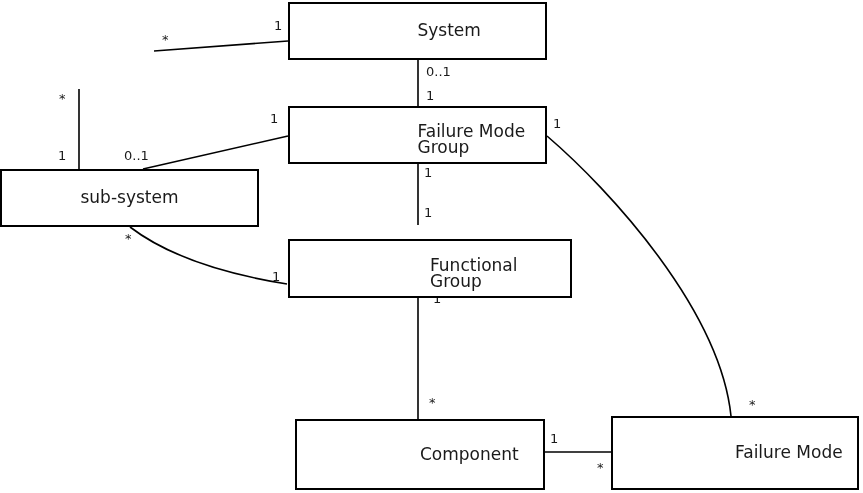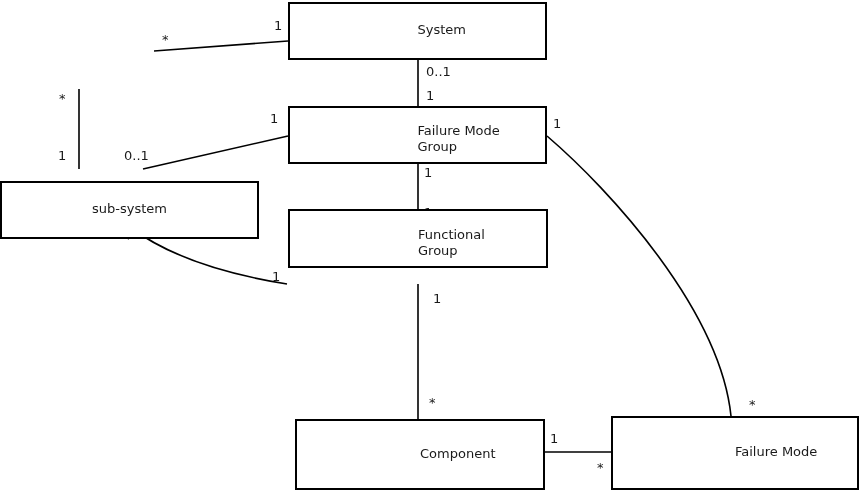--- a/index.html
+++ b/index.html
@@ -17,21 +17,21 @@
   #wires text {
     font-family: "DejaVu Sans", "Liberation Sans", sans-serif;
     font-size: 13px;
     fill: #1a1a1a;
   }
   .box {
     position: absolute;
     background: #ffffff;
     border: 2px solid #000000;
     box-sizing: border-box;
-    font-size: 13px;
+    font-size: 17px;
     line-height: 16px;
   }
   .box-label {
     position: absolute;
     left: 50%;
     top: 50%;
     transform: translateY(-55%);
     white-space: nowrap;
     text-align: left;
   }
@@ -112,27 +112,27 @@
     </div>
   </div>
 
   <div class="box" style="left:288px; top:106px; width:259px; height:58px;">
     <div class="box-label two-line">
       <span>Failure Mode</span>
       <span>Group</span>
     </div>
   </div>
 
-  <div class="box" style="left:0px; top:169px; width:259px; height:58px;margin-top:12px;">
+  <div class="box" style="left:0px; top:169px; width:259px; height:58px;">
     <div class="box-label centered">
       <span>sub-system</span>
     </div>
   </div>
 
-  <div class="box" style="left:288px; top:209px; width:260px; height:59px;text-decoration:underline;">
+  <div class="box" style="left:288px; top:239px; width:284px; height:59px;text-decoration:underline;">
     <div class="box-label two-line">
       <span>Functional</span>
       <span>Group</span>
     </div>
   </div>
 
   <div class="box" style="left:295px; top:419px; width:250px; height:71px;padding-left:24px;">
     <div class="box-label">
       <span>Component</span>
     </div>

